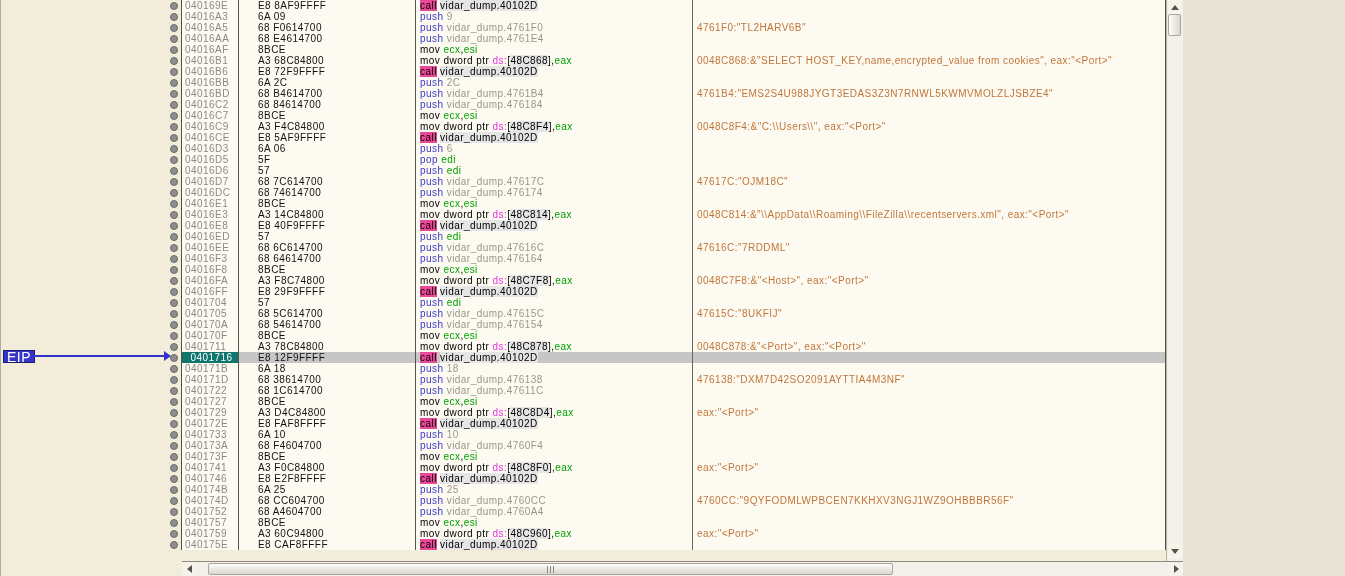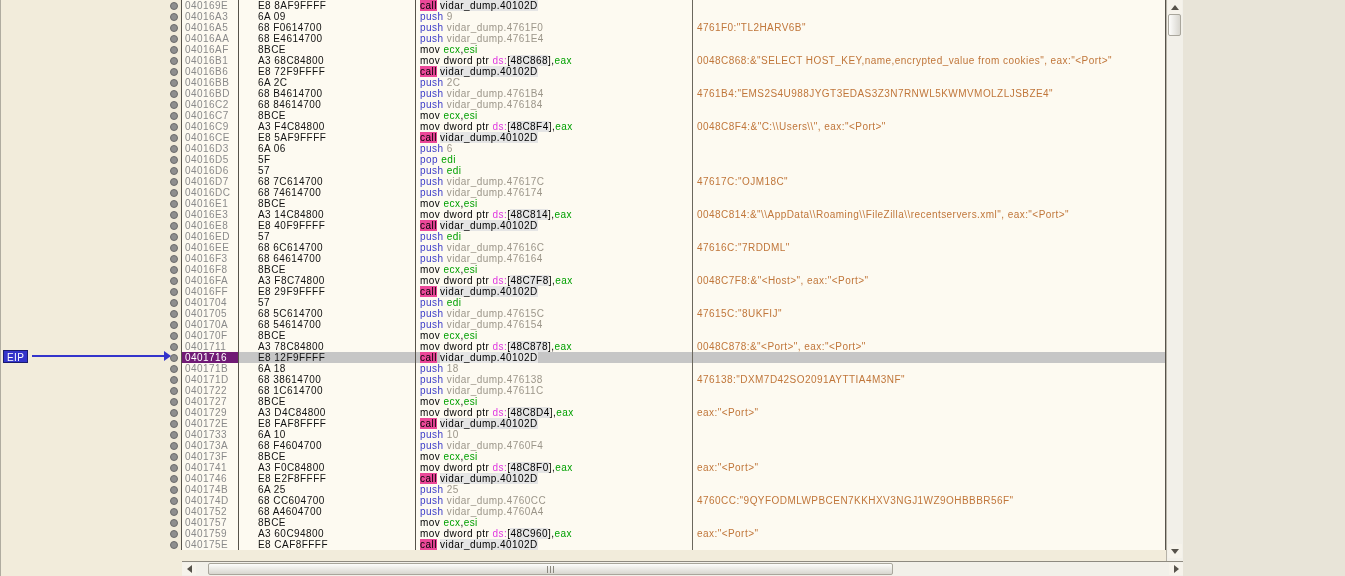--- a/index.html
+++ b/index.html
@@ -19,35 +19,35 @@
        border:1px solid #6b6b6b;margin-right:3px;flex:none;}
   .c.a{width:57px;padding-left:3px;color:#8a8a8a;background:#fdfaf1;
        border-right:1px solid #56524a;}
   .c.b{width:177px;padding-left:19px;color:#111;background:#fdfaf1;
        border-right:1px solid #56524a;}
   .c.d{width:277px;padding-left:4px;background:#fdfaf1;
        border-right:1px solid #6b675d;}
   .c.cm{flex:1;padding-left:4px;color:#c0763a;background:#fdfaf1;
        border-right:1px solid #56524a;}
   .row.sel .c.b,.row.sel .c.d,.row.sel .c.cm{background:#c6c6c6;}
-  .row.sel .c.a{background:#701a75;color:#fff;}
+  .row.sel .c.a{background:#0f766e;color:#fff;text-align:center;}
   
   .t-mn{color:#000;margin-top:8px;}
   .t-mnb{color:#3b3bc8;}
   .t-imm{color:#9c968a;}
   .t-reg{color:#00a000;}
   .t-seg{color:#e038e0;}
   .t-pun{color:#000;}
   .t-yhl{background:#e5e5e5;color:#000;}
   .t-chl{background:#ec4899;color:#000;}
   
   .eip{position:absolute;left:2px;top:350px;width:168px;height:13px;z-index:5;}
   .eip-badge{position:absolute;left:0;top:0;height:13px;line-height:13px;
     padding:0 3px;background:#3434cb;color:#fff;border:1px solid #1a1a6e;
-    box-sizing:border-box;font-size:10px;}
+    box-sizing:border-box;font-size:14px;}
   .eip-line{position:absolute;left:29px;right:6px;top:5px;height:2px;background:#3434cb;}
   .eip-head{position:absolute;right:0;top:1px;width:0;height:0;
     border-left:7px solid #3434cb;border-top:5px solid transparent;
     border-bottom:5px solid transparent;}
   
   .vscroll{position:absolute;right:0;top:0;width:17px;height:576px;
     background:#f2f0e9;border-left:1px solid #b7b3a8;box-sizing:border-box;}
   .vs-btn{position:absolute;left:1px;right:1px;height:14px;background:#f6f3eb;
     display:flex;align-items:center;justify-content:center;}
   .vs-btn.up{top:0;}

